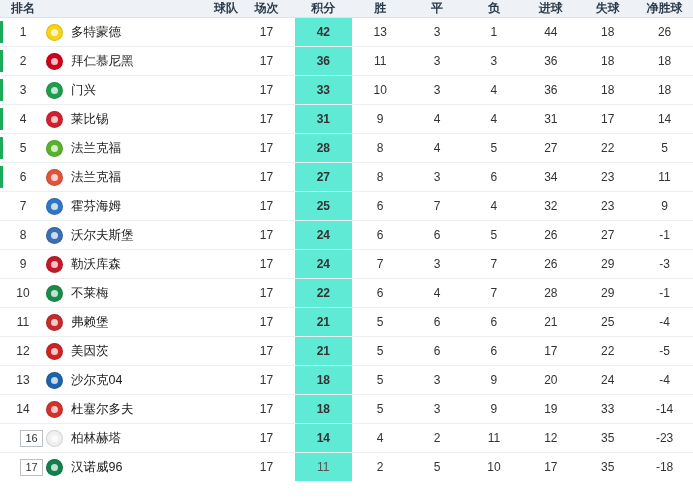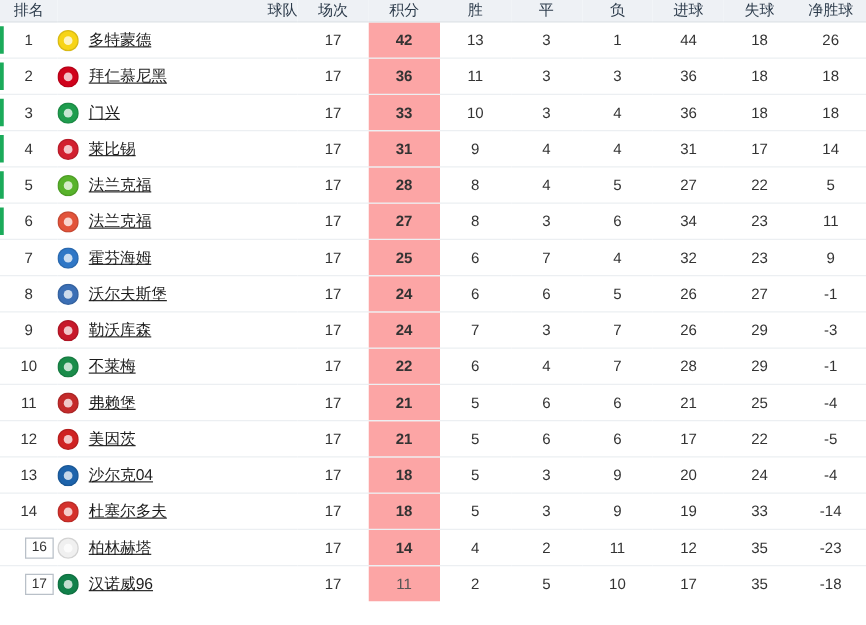--- a/index.html
+++ b/index.html
@@ -16,21 +16,21 @@
   }
   table.standings {
     width: 693px;
     border-collapse: collapse;
     table-layout: fixed;
   }
   table.standings th {
     background: #eef1f5;
     color: #2b3a4a;
     font-size: 12px;
-    font-weight: normal;
+    font-weight: bold;
     height: 16px;
     padding: 0;
     border-bottom: 1px solid #dfe3e8;
     text-align: center;
   }
   table.standings th.col-rank { width: 46px; }
   table.standings th.col-team { width: 178px; text-align: right; padding-left: 14px; }
   table.standings td {
     font-size: 12px;
     height: 28px;
@@ -61,21 +61,20 @@
     padding: 1px 4px;
     min-width: 12px;
     line-height: 13px;
     font-size: 11px;
     margin-left: 17px;
   }
   td.team {
     text-align: left;
     padding-left: 14px;
     white-space: nowrap;
-    text-decoration: underline;
   }
   .team-inner {
     display: flex;
     align-items: center;
     gap: 8px;
   }
   .crest {
     width: 17px;
     height: 17px;
     border-radius: 50%;
@@ -95,21 +94,21 @@
     margin-left: -3.5px;
     margin-top: -3.5px;
     border-radius: 50%;
     background: rgba(255,255,255,0.75);
   }
   .team-name {
     font-size: 12.5px;
     color: #1c1c1c;
   }
   td.points {
-    background: #fca5a5;
+    background: #5eead4;
     font-weight: bold;
     color: #222;
   }
   td.points.small {
     font-weight: normal;
     color: #555;
   }
   td.pts-big { font-size: 13px; }
   tr.row:last-child td { border-bottom: none; }
 </style>

